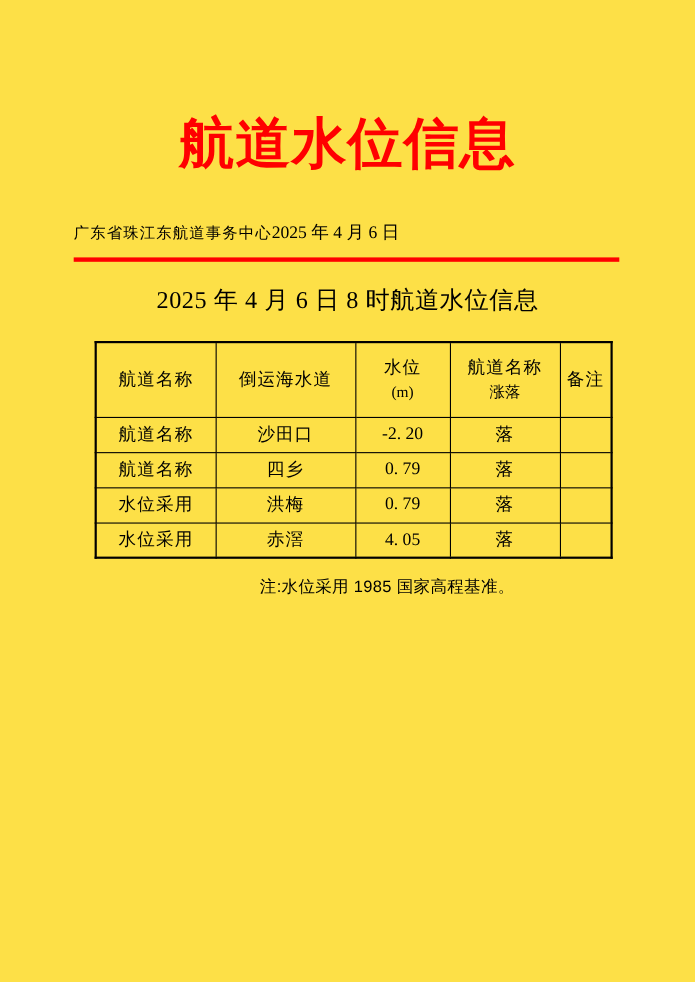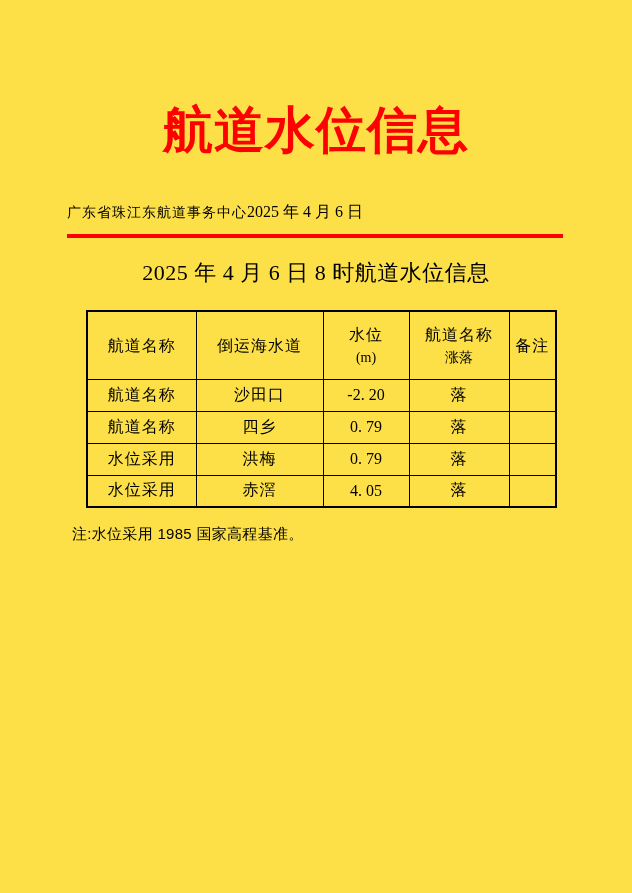--- a/index.html
+++ b/index.html
@@ -96,20 +96,21 @@
   table.wl td.num { letter-spacing: 0; }
   
   .note {
     margin-left: 72px;
     margin-top: 15px;
     font-family: "Liberation Sans", "DejaVu Sans", sans-serif;
     font-size: 15px;
     line-height: 22px;
     letter-spacing: 0.3px;
     white-space: nowrap;
+    text-align: center;
   }
 </style>
 </head>
 <body>
 
 <div class="page" style="--accent: #ff0000;">
 
   <div class="doc-title">航道水位信息</div>
 
   <div class="masthead">

